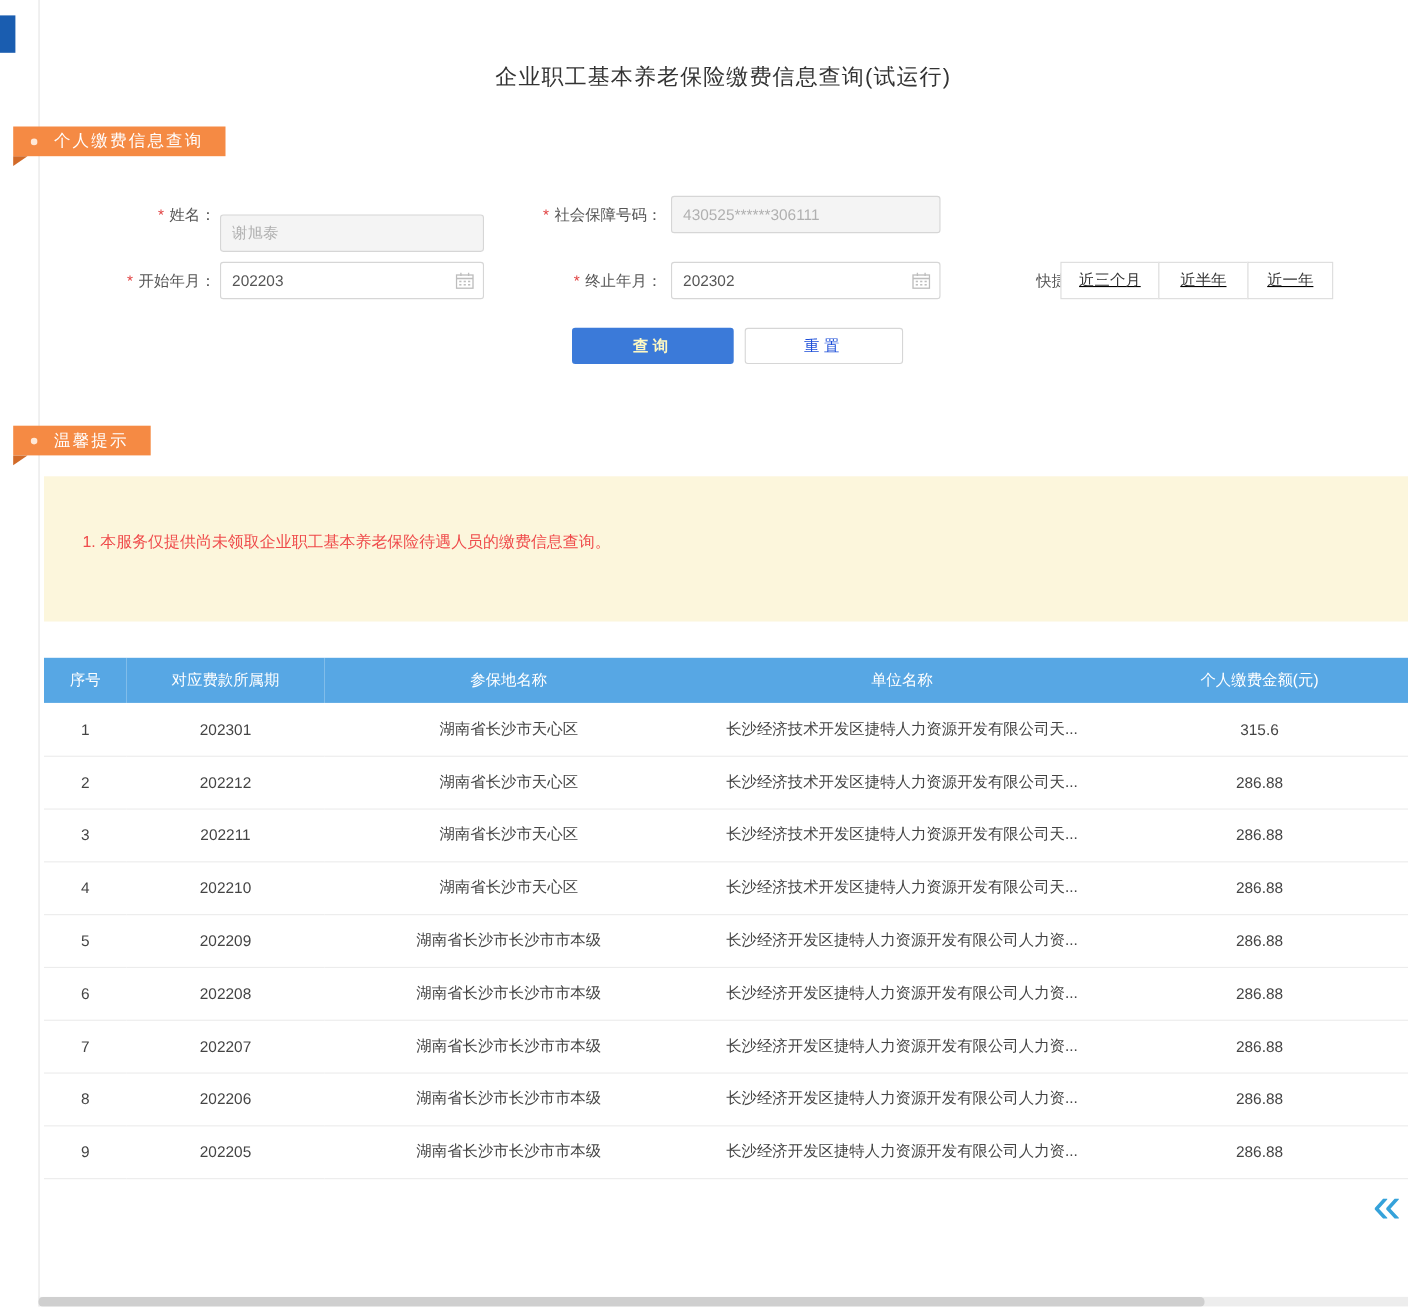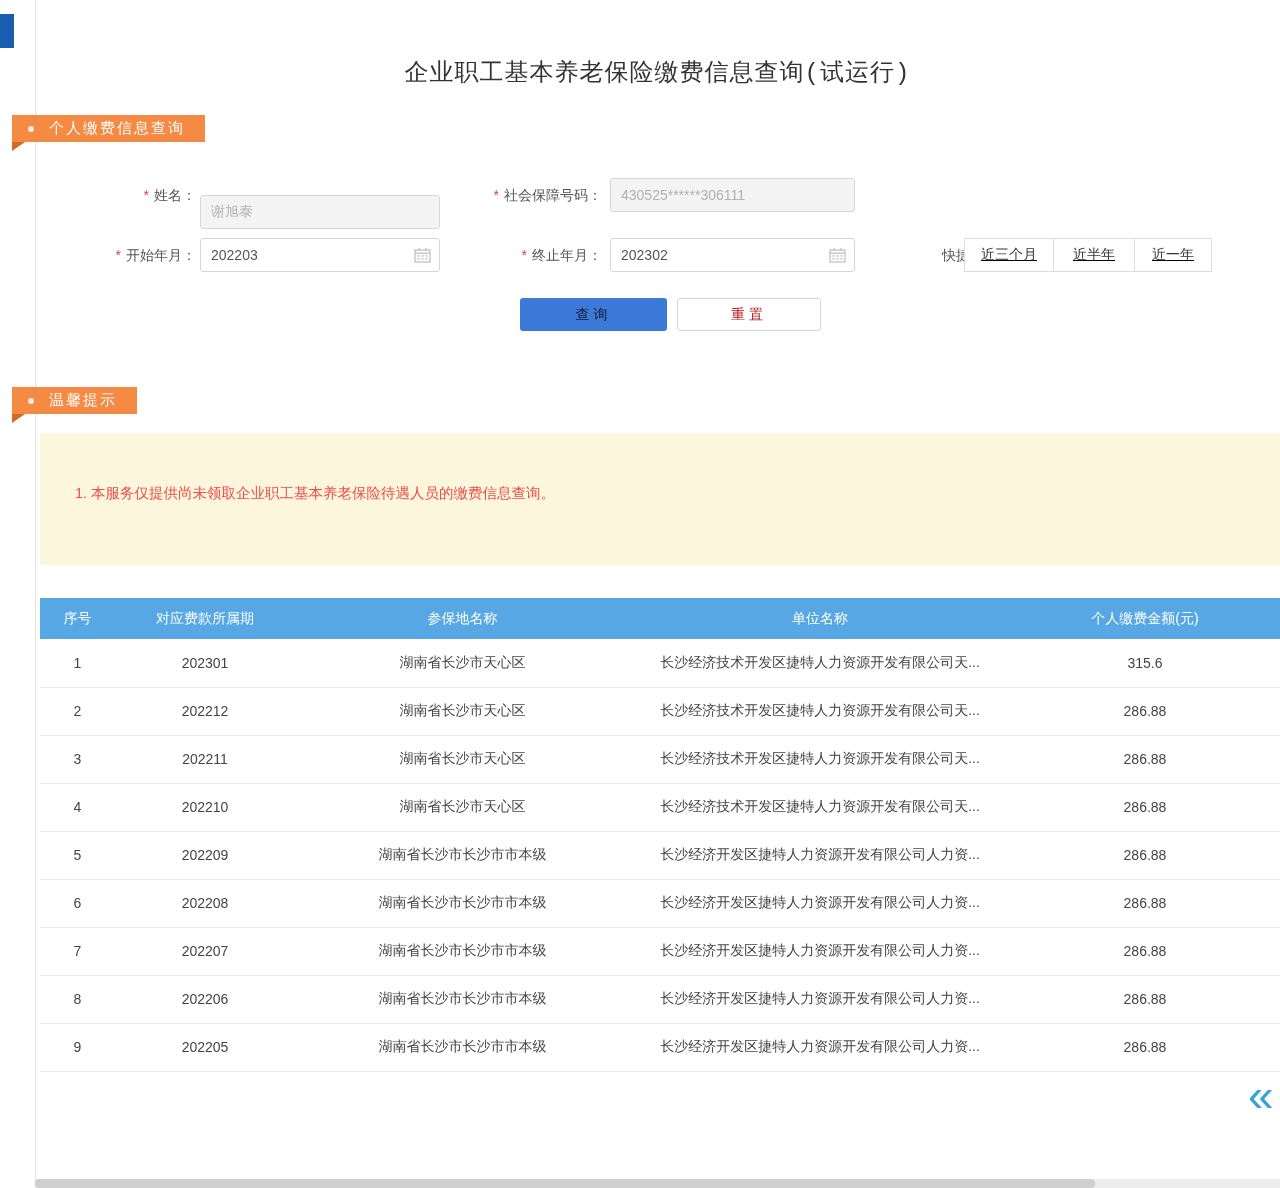--- a/index.html
+++ b/index.html
@@ -1,21 +1,21 @@
 <!DOCTYPE html>
 <html><head>
 <meta charset="utf-8">
 <style>
   * { margin:0; padding:0; box-sizing:border-box; }
   body { font-family:"Liberation Sans","DejaVu Sans",sans-serif; background:#fff; }
   .screen { position:relative; width:1280px; height:1188px; background:#ffffff; overflow:hidden; }
   .panel-left-line { position:absolute; left:35px; top:0; width:1px; height:1188px; background:#e4e4e4; }
   .sidebar-blue-block { position:absolute; left:0; top:14px; width:14px; height:34px; background:#1a5db0; }
 
-  .page-title { position:absolute; left:35px; right:0; top:56px; text-align:center; font-size:24px; color:#333; letter-spacing:1px;font-family:Liberation Mono, monospace; }
+  .page-title { position:absolute; left:35px; right:0; top:56px; text-align:center; font-size:20px; color:#333; letter-spacing:1px; }
 
   .badge { position:absolute; height:27px; background:#f58a44; color:#fff; font-size:15px; letter-spacing:2px;
            display:flex; align-items:center; padding:0 20px 0 16px; }
   .badge .dot { width:6px; height:6px; border-radius:50%; background:#ffe9d8; margin-right:15px; flex:none; }
   .badge::after { content:""; position:absolute; left:0; bottom:-9px; width:0; height:0;
                   border-top:9px solid #d26a28; border-right:13px solid transparent; }
   .badge-personal { left:12px; top:115px; }
   .badge-tips { left:12px; top:387px; }
 
   .form-label { position:absolute; height:34px; line-height:34px; font-size:14px; color:#555; text-align:right; }
@@ -31,22 +31,22 @@
 
   .quick-label { position:absolute; height:34px; line-height:34px; font-size:14px; color:#555; text-align:right; }
   .quick-group { position:absolute; display:flex; }
   .quick-btn { height:34px; border:1px solid #dcdcdc; background:#fff; color:#333; font-size:14px;
                font-family:inherit; margin-left:-1px; cursor:pointer; }
   .quick-btn:first-child { margin-left:0; }
   .qb-1 { width:90px; } .qb-2 { width:82px; } .qb-3 { width:78px; }
 
   .btn { position:absolute; height:33px; border-radius:3px; font-size:14px; font-family:inherit;
          letter-spacing:4px; cursor:pointer; }
-  .btn-query { left:520px; top:298px; width:147px; background:#3b7ad9; color:#0f172a; border:none; }
-  .btn-reset { left:677px; top:298px; width:144px; background:#fff; color:#b91c1c; border:1px solid #d6d6d6; }
+  .btn-query { left:520px; top:298px; width:147px; background:#3b7ad9; color:#fef9c3; border:none;font-weight:bold; }
+  .btn-reset { left:677px; top:298px; width:144px; background:#fff; color:#1d4ed8; border:1px solid #d6d6d6; }
 
   .notice-box { position:absolute; left:40px; top:433px; width:1244px; height:132px; background:#fcf6dc;
                 padding:48px 20px 0 35px; }
   .notice-line { font-size:14.5px; color:#ef4b4b; line-height:25px; }
 
   .data-table { position:absolute; left:40px; top:598px; width:1240px; border-collapse:collapse; table-layout:fixed; }
   .data-table th { background:#57a7e4; color:#fff; font-weight:normal; font-size:14px; height:41px;margin-top:32px; }
   .data-table td { height:48px; text-align:center; font-size:14px; color:#444; background:#fff;
                    border-bottom:1px solid #ececec; overflow:hidden; white-space:nowrap; }
   .col-seq { width:75px; } .col-period { width:180px; } .col-area { width:335px; }

